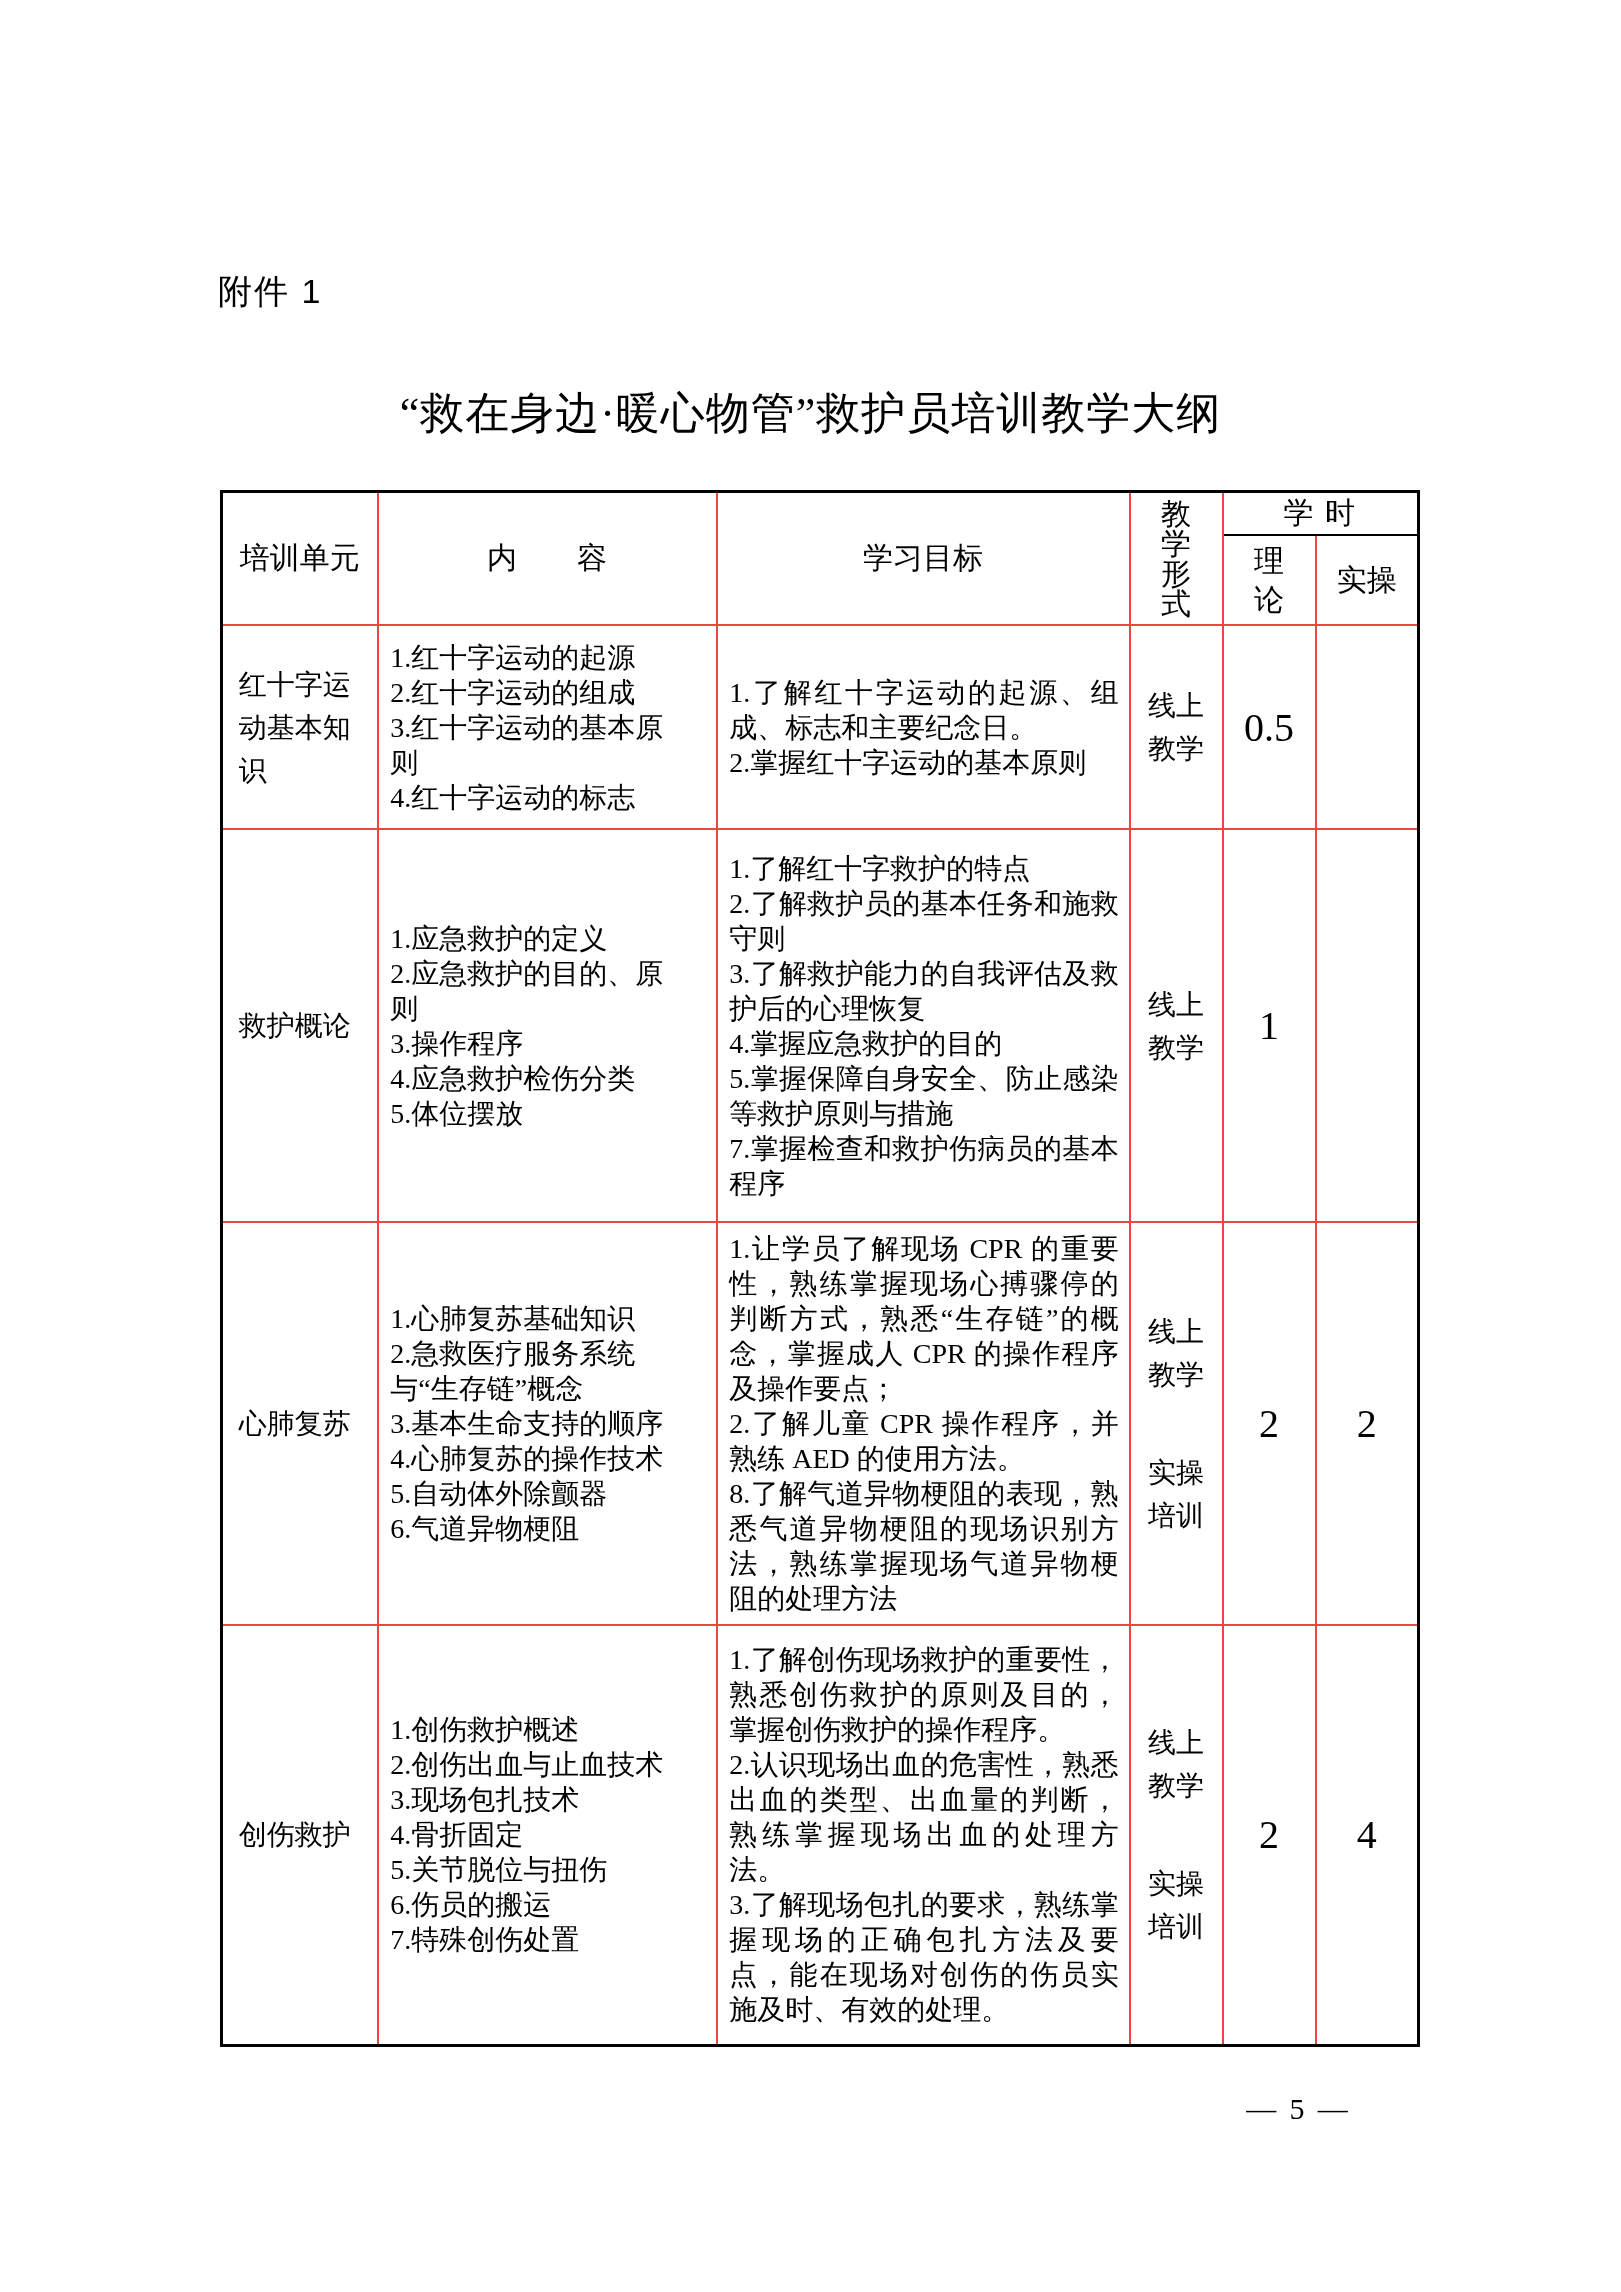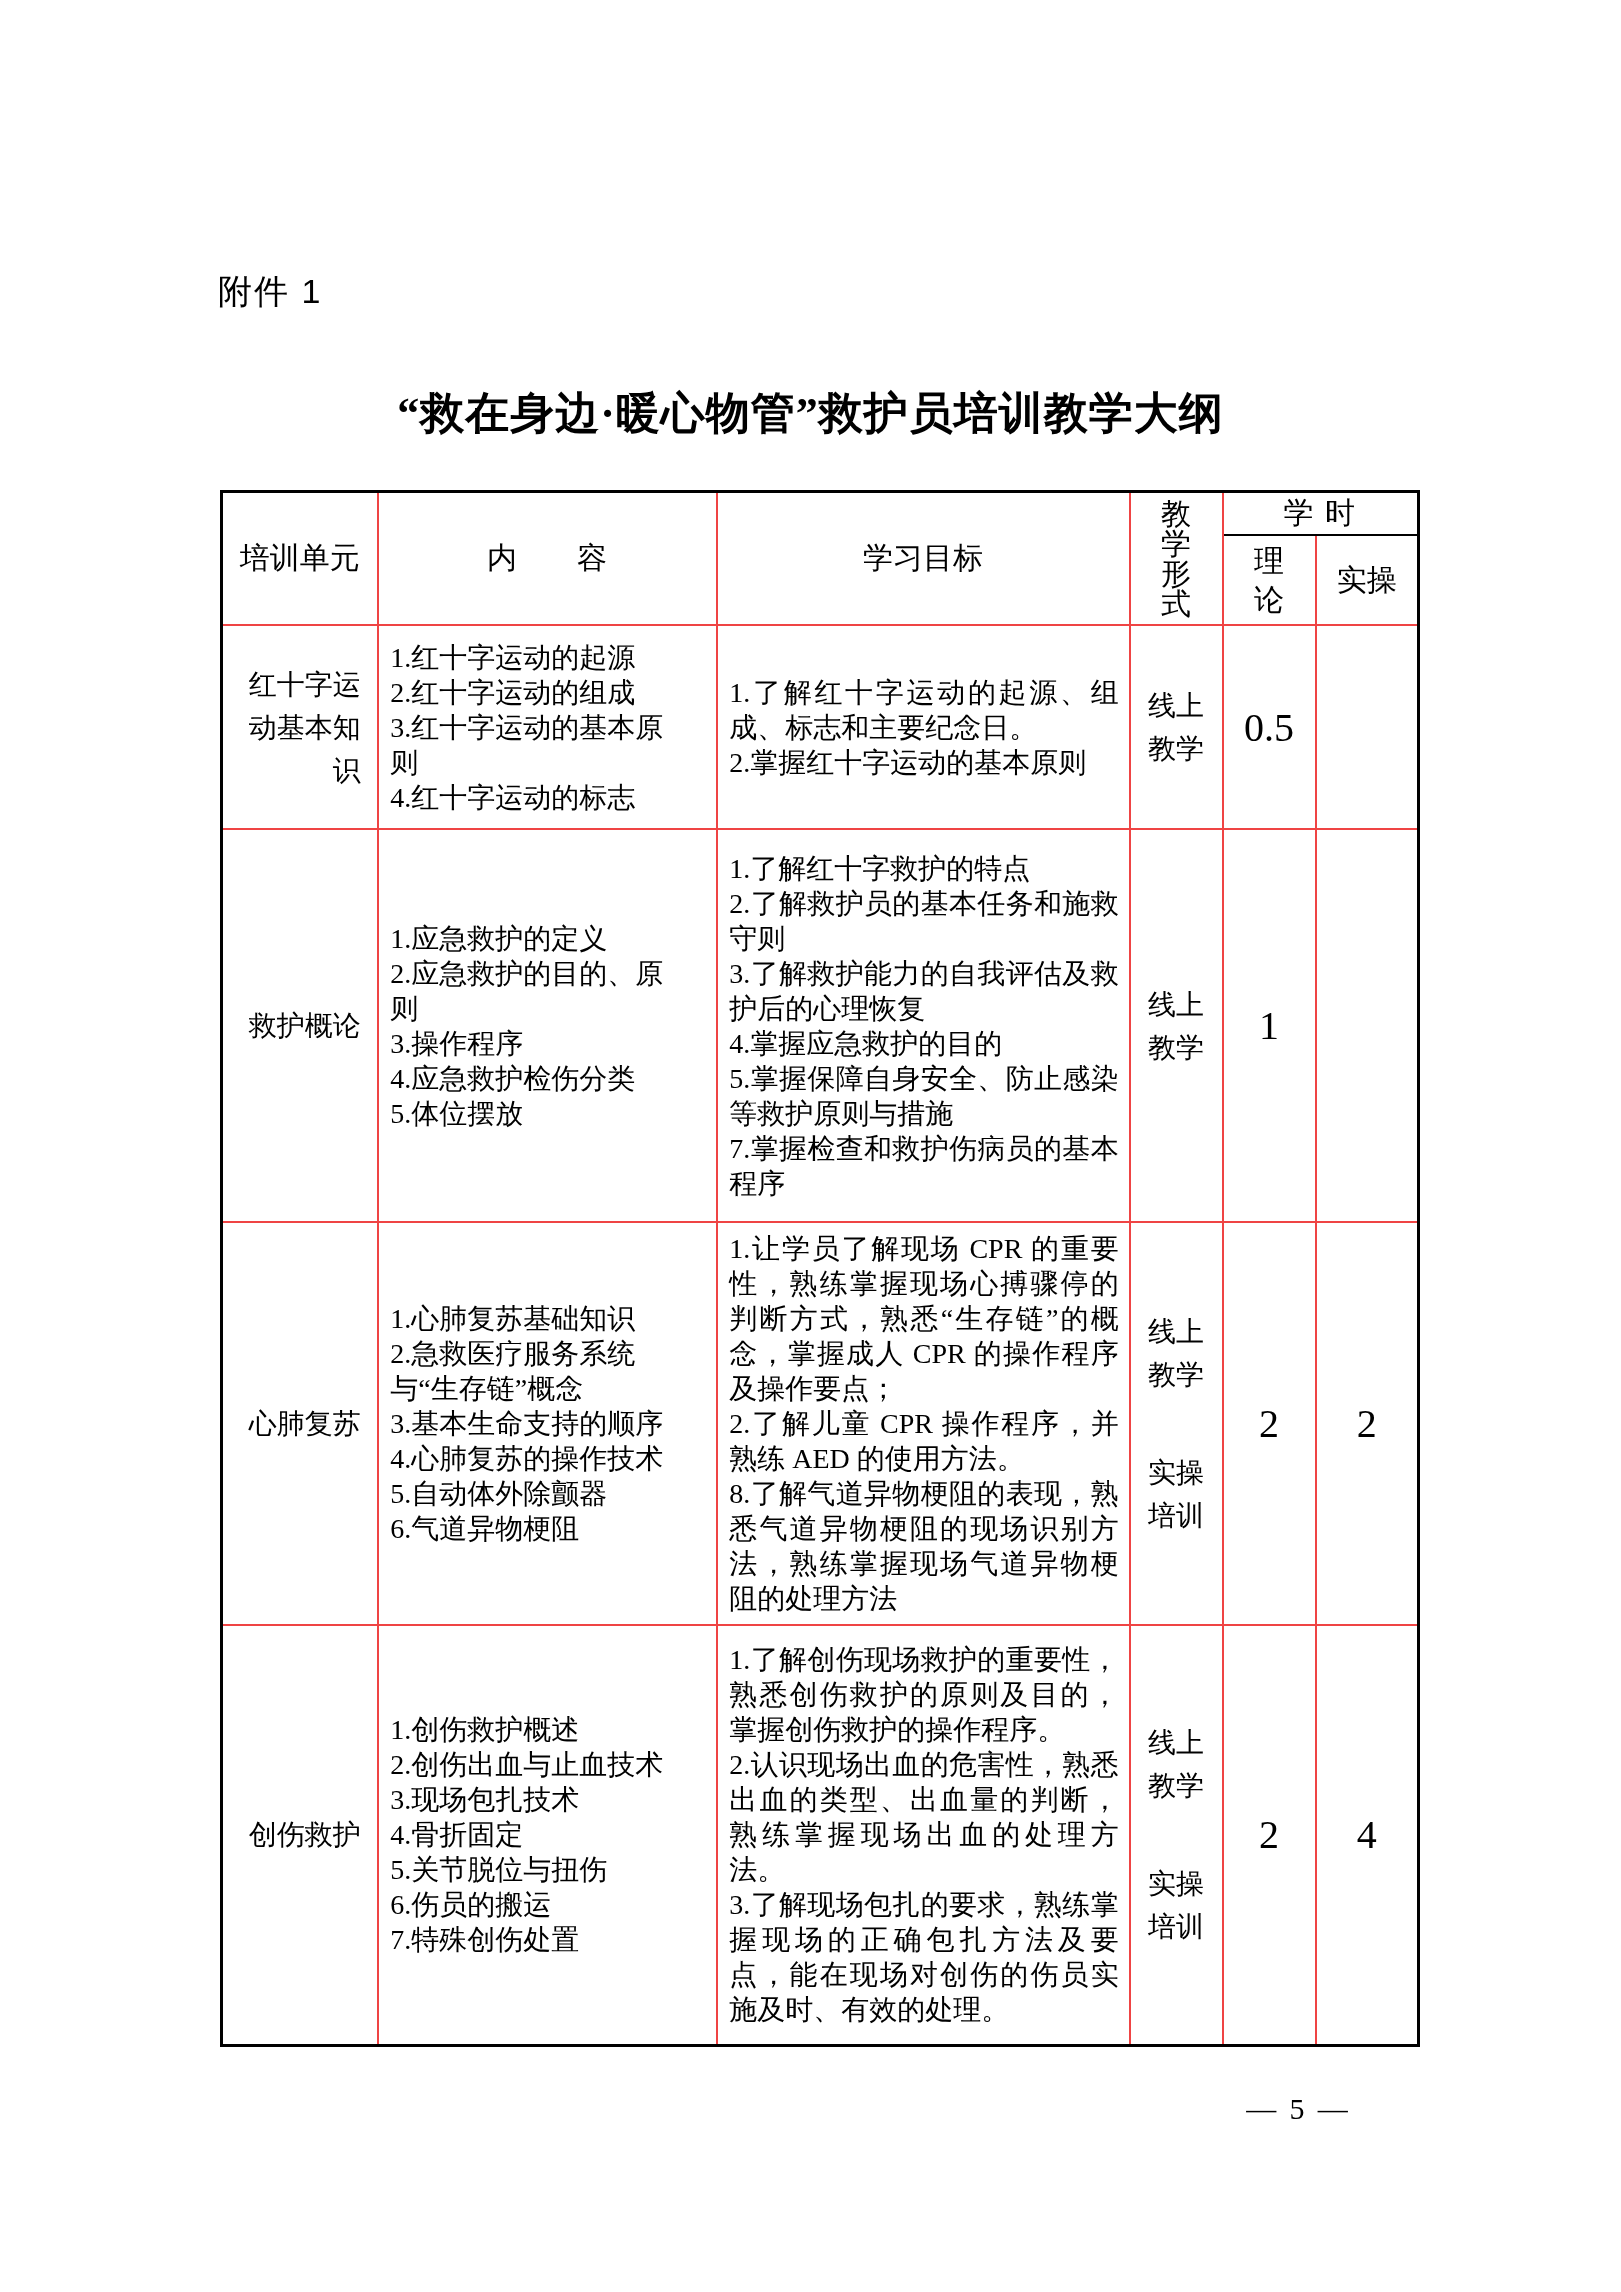--- a/index.html
+++ b/index.html
@@ -11,21 +11,21 @@
     color: #000;
   }
   .attachment-label {
     position: absolute; left: 218px; top: 269px;
     font-family: "Liberation Sans", "DejaVu Sans", sans-serif;
     font-size: 34px; letter-spacing: 2px;
   }
   .doc-title {
     position: absolute; left: 0; top: 384px; width: 1621px;
     text-align: center;
-    font-size: 44px; font-weight: bold; letter-spacing: 1px;
+    font-size: 44px; font-weight: normal; letter-spacing: 1px;
   }
   .syllabus-wrap {
     position: absolute; left: 220px; top: 490px;
   }
   table.grid {
     border-collapse: collapse;
     table-layout: fixed;
     width: 1197px;
     font-size: 28px;
   }
@@ -46,21 +46,21 @@
 
   .vwrap { width: 33px; margin: 0 auto; text-align: center; }
   .fmt-head { line-height: 30px; }
   .theory-head { line-height: 39px; }
 
   tbody tr.r1 { height: 204px; }
   tbody tr.r2 { height: 393px; }
   tbody tr.r3 { height: 373px; }
   tbody tr.r4 { height: 421px; }
 
-  td.unit { text-align: right; line-height: 43px; }
+  td.unit { text-align: left; line-height: 43px; }
   td.unit .uwrap { width: 122px; margin: 0 auto; }
 
   td.content { padding: 7.8px 29px 7.8px 11.8px; line-height: 35px; text-align: left; }
   td.objectives { padding: 7.8px 9.8px 7.8px 11.8px; line-height: 35px; text-align: justify; }
 
   td.fmt { text-align: center; }
   td.fmt .fmt-inner { width: 63px; margin: 12px auto; line-height: 43px; }
   td.fmt .fmt-inner + .fmt-inner { margin-top: 55px; }
 
   td.hours { text-align: center; font-size: 40px; }

